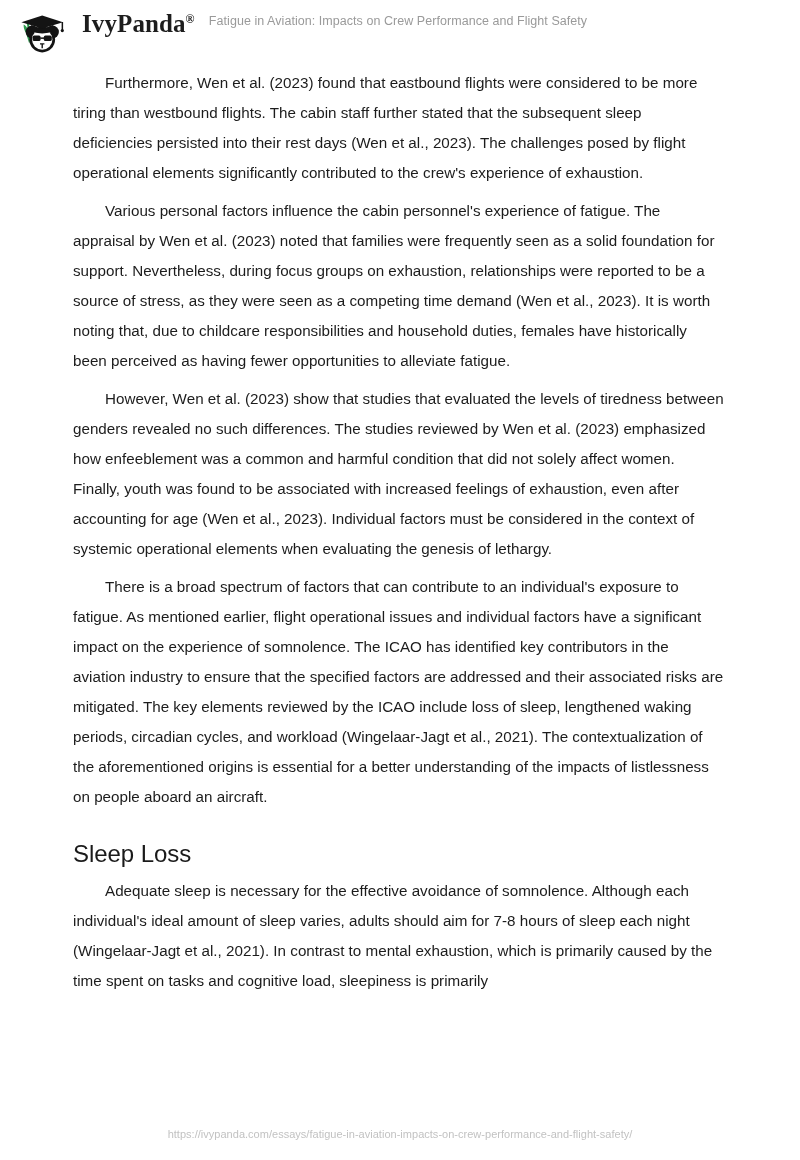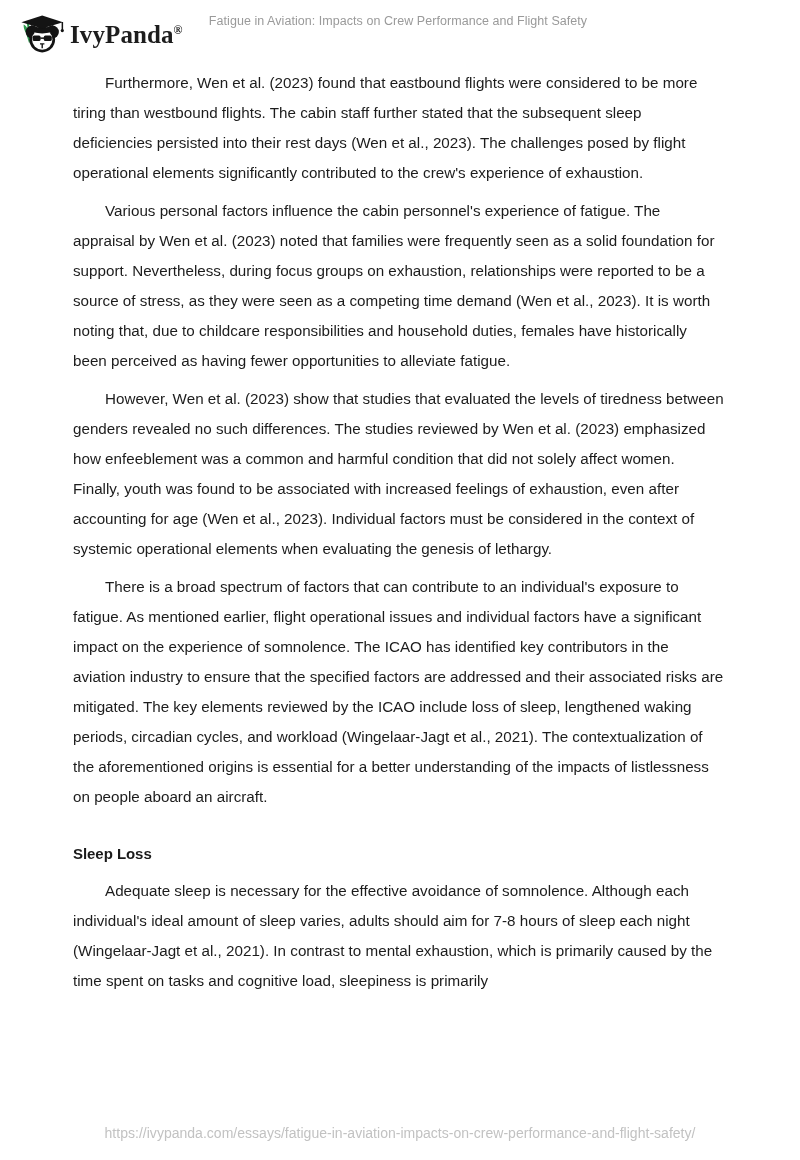--- a/index.html
+++ b/index.html
@@ -28,22 +28,21 @@
     width: 800px;
     height: 60px;
     display: flex;
     align-items: flex-start;
   }
   .brand {
     position: absolute;
     left: 16px;
     top: 10px;
     display: flex;
-    align-items: center;
-    gap: 2px;
+    gap: 14px;
   }
   .brand-mark {
     width: 52px;
     height: 46px;
     display: block;
   }
   .brand-name {
     font-family: "Liberation Serif", serif;
     font-size: 25px;
     font-weight: 700;
@@ -90,37 +89,37 @@
   h1.doc-h1 {
     margin: 26px 0 10px 0;
     font-size: 27.5px;
     line-height: 38px;
     font-weight: 700;
     color: #1a1a1a;
     letter-spacing: -0.15px;
   }
   h2.doc-h2 {
     margin: 28px 0 8px 0;
-    font-size: 15px;
+    font-size: 24px;
     line-height: 28px;
-    font-weight: 700;
+    font-weight: 400;
     color: #1a1a1a;
     letter-spacing: -0.05px;
   }
 
   
   .page-footer {
     position: absolute;
     left: 0;
     right: 0;
     bottom: 18px;
     text-align: center;
   }
   .footer-url {
-    font-size: 14px;
+    font-size: 11px;
     color: #c2c2c2;
     letter-spacing: 0.02px;
     white-space: nowrap;
     text-align: right;
   }
 </style>
 </head>
 <body>
 
 <div class="page">

